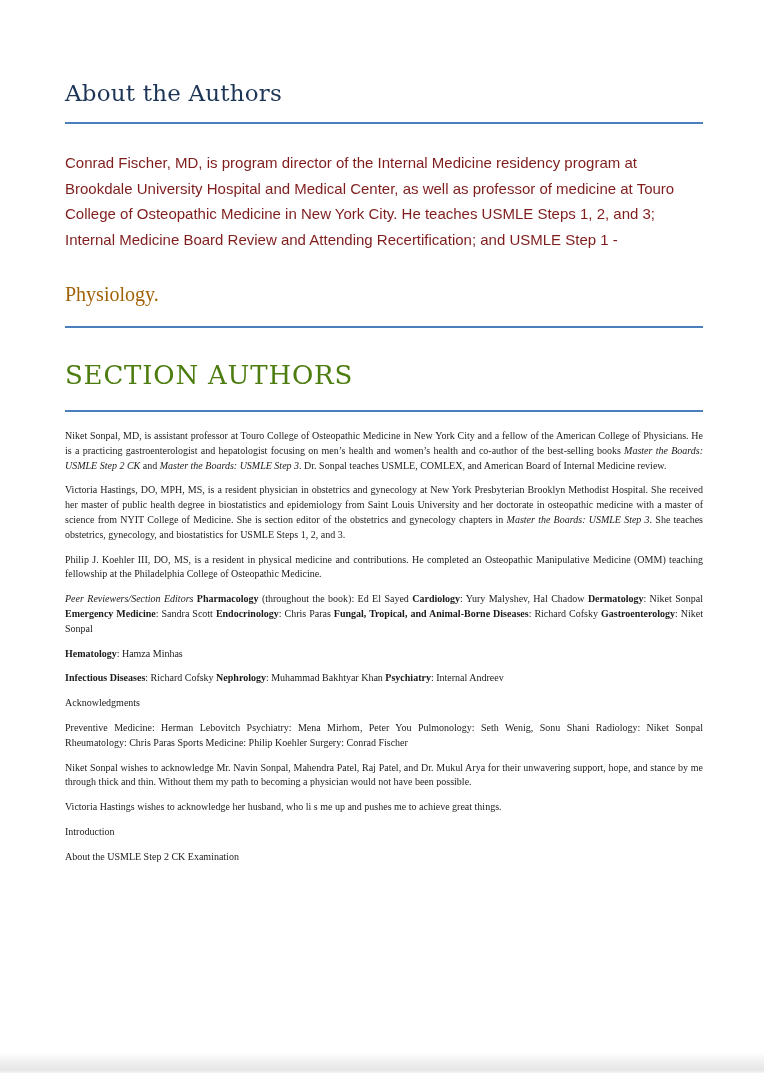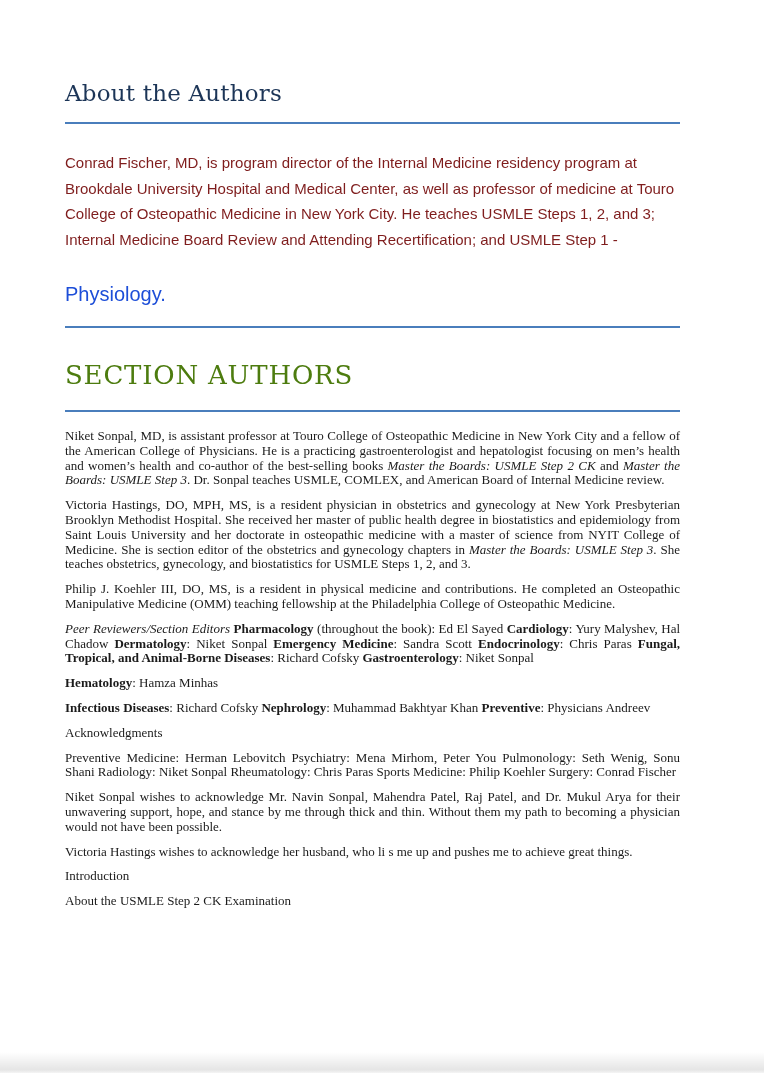--- a/index.html
+++ b/index.html
@@ -1,34 +1,34 @@
 <!DOCTYPE html>
 <html><head>
 <meta charset="utf-8">
 <style>
   html,body{margin:0;padding:0;background:#ffffff;}
   body{width:764px;height:1080px;overflow:hidden;font-family:"Liberation Serif",serif;}
   .page{position:relative;width:764px;height:1080px;background:#ffffff;}
-  .content{padding:0 84px 0 65px;}
+  .content{padding:0 61px 0 65px;}
 
   .h1{font-family:"DejaVu Serif",serif;font-weight:500;color:#1c3557;
       font-size:23px;line-height:30px;margin:78px 0 0;letter-spacing:.2px;}
   .rule{height:2px;background:#4a7ebc;margin-top:14px;}
   .rule2{margin-top:19px;}
   .rule3{margin-top:21px;}
 
   .intro{font-family:"Liberation Sans",sans-serif;font-size:15px;line-height:25.5px;
          color:#7f1d1d;margin:26px 0 0;max-width:642px;}
 
-  .h2{font-family:Liberation Sans, sans-serif;font-weight:500;color:#1d4ed8;
+  .h2{font-family:Liberation Serif, serif;font-weight:500;color:#a16207;
       font-size:20px;line-height:26px;margin:29px 0 0;}
   .h3{font-family:"DejaVu Serif",serif;font-weight:500;color:#4d7c0f;
       font-size:26px;line-height:27px;margin:34px 0 0;letter-spacing:.8px;}
 
-  .serif-block{margin-top:17px;font-size:13px;line-height:14.8px;color:#1b1b1b;
+  .serif-block{margin-top:17px;font-size:10px;line-height:14.8px;color:#1b1b1b;
                text-align:justify;}
   .serif-block p{margin:10px 0 0;}
   .serif-block p:first-child{margin-top:0;}
   .rb{font-weight:bold;}
   .ri{font-style:italic;}
 
   .page-shadow{position:absolute;left:0;right:0;top:974px;height:21px;
                background:linear-gradient(to bottom,rgba(0,0,0,0) 0%,rgba(0,0,0,0.10) 85%,rgba(0,0,0,0.04) 100%);}
 
   .footer{position:absolute;left:0;right:0;top:995px;height:85px;background:#ffffff;
@@ -51,21 +51,21 @@
 
     <div class="h3">SECTION AUTHORS</div>
     <div class="rule rule3"></div>
 
     <div class="serif-block">
       <p><span>Niket Sonpal, MD, is assistant professor at Touro College of Osteopathic Medicine in New York City and a fellow of the American College of Physicians. He is a practicing gastroenterologist and hepatologist focusing on men’s health and women’s health and co-author of the best-selling books </span><span class="ri">Master the Boards: USMLE Step 2 CK</span><span> and </span><span class="ri">Master the Boards: USMLE Step 3</span><span>. Dr. Sonpal teaches USMLE, COMLEX, and American Board of Internal Medicine review.</span></p>
       <p><span>Victoria Hastings, DO, MPH, MS, is a resident physician in obstetrics and gynecology at New York Presbyterian Brooklyn Methodist Hospital. She received her master of public health degree in biostatistics and epidemiology from Saint Louis University and her doctorate in osteopathic medicine with a master of science from NYIT College of Medicine. She is section editor of the obstetrics and gynecology chapters in </span><span class="ri">Master the Boards: USMLE Step 3</span><span>. She teaches obstetrics, gynecology, and biostatistics for USMLE Steps 1, 2, and 3.</span></p>
       <p><span>Philip J. Koehler III, DO, MS, is a resident in physical medicine and contributions. He completed an Osteopathic Manipulative Medicine (OMM) teaching fellowship at the Philadelphia College of Osteopathic Medicine.</span></p>
       <p><span class="ri">Peer Reviewers/Section Editors</span><span> </span><span class="rb">Pharmacology</span><span> (throughout the book): Ed El Sayed </span><span class="rb">Cardiology</span><span>: Yury Malyshev, Hal Chadow </span><span class="rb">Dermatology</span><span>: Niket Sonpal </span><span class="rb">Emergency Medicine</span><span>: Sandra Scott </span><span class="rb">Endocrinology</span><span>: Chris Paras </span><span class="rb">Fungal, Tropical, and Animal-Borne Diseases</span><span>: Richard Cofsky </span><span class="rb">Gastroenterology</span><span>: Niket Sonpal</span></p>
       <p><span class="rb">Hematology</span><span>: Hamza Minhas</span></p>
-      <p><span class="rb">Infectious Diseases</span><span>: Richard Cofsky </span><span class="rb">Nephrology</span><span>: Muhammad Bakhtyar Khan </span><span class="rb">Preventive</span><span>: Physicians Andreev</span></p>
+      <p><span class="rb">Infectious Diseases</span><span>: Richard Cofsky </span><span class="rb">Nephrology</span><span>: Muhammad Bakhtyar Khan </span><span class="rb">Psychiatry</span><span>: Internal Andreev</span></p>
       <p><span>Acknowledgments</span></p>
       <p><span>Preventive Medicine: Herman Lebovitch Psychiatry: Mena Mirhom, Peter You Pulmonology: Seth Wenig, Sonu Shani Radiology: Niket Sonpal Rheumatology: Chris Paras Sports Medicine: Philip Koehler Surgery: Conrad Fischer</span></p>
       <p><span>Niket Sonpal wishes to acknowledge Mr. Navin Sonpal, Mahendra Patel, Raj Patel, and Dr. Mukul Arya for their unwavering support, hope, and stance by me through thick and thin. Without them my path to becoming a physician would not have been possible.</span></p>
       <p><span>Victoria Hastings wishes to acknowledge her husband, who li s me up and pushes me to achieve great things.</span></p>
       <p><span>Introduction</span></p>
       <p><span>About the USMLE Step 2 CK Examination</span></p>
     </div>
   </div>
 
   <div class="page-shadow"></div>

